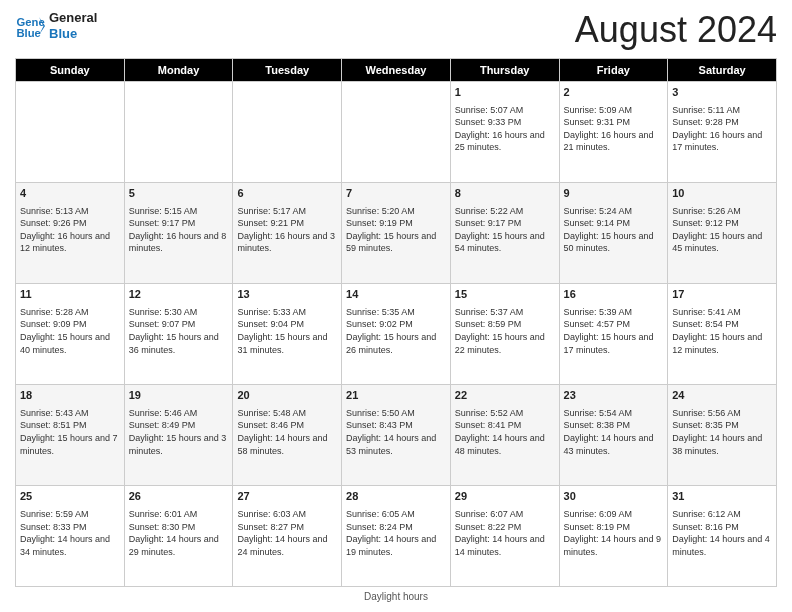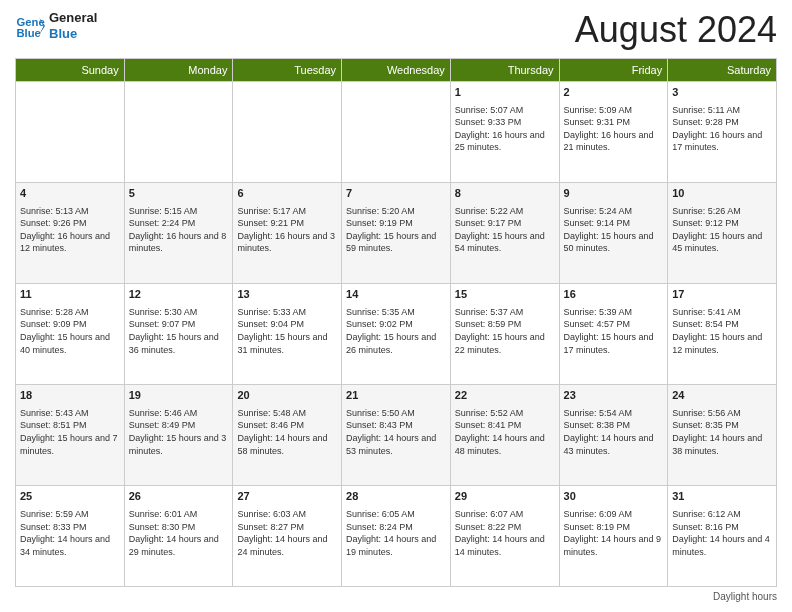--- a/index.html
+++ b/index.html
@@ -46,26 +46,26 @@
       color: #444;
     }
     .calendar {
       flex: 1;
       border-collapse: collapse;
       width: 100%;
       table-layout: fixed;
       font-size: 10px;
     }
     .calendar th {
-      background: #4d7c0f;
+      background: #000000;
       color: #fff;
-      text-align: right;
+      text-align: center;
       padding: 5px 5px;
       font-size: 11px;
-      font-weight: normal;
+      font-weight: bold;
       border: 1px solid #ccc;
     }
     .calendar td {
       border: 1px solid #ccc;
       vertical-align: top;
       padding: 4px 4px;
       background: #fff;
       height: 80px;
     }
     .calendar tr:nth-child(even) td {
@@ -84,21 +84,21 @@
       line-height: 1.4;
       margin-top: 6px;
     }
     .empty-cell {
       background: #fff !important;
     }
     .footer-note {
       font-size: 10px;
       color: #555;
       margin-top: 4px;
-      text-align: right;
+      text-align: center;
     }
   </style>
 </head>
 <body>
 
 <div class="page">
   <div class="header">
     <div class="logo">
       <svg class="logo-icon" viewBox="0 0 40 40">
         <text x="2" y="20" font-size="15" font-weight="bold" fill="#1a75bb">General</text>
@@ -155,21 +155,21 @@
         <tr>
           <td>
             <span class="day-num">4</span>
             <div class="day-info">Sunrise: 5:13 AM
 Sunset: 9:26 PM
 Daylight: 16 hours and 12 minutes.</div>
           </td>
           <td>
             <span class="day-num">5</span>
             <div class="day-info">Sunrise: 5:15 AM
-Sunset: 2:24 PM
+Sunset: 9:17 PM
 Daylight: 16 hours and 8 minutes.</div>
           </td>
           <td>
             <span class="day-num">6</span>
             <div class="day-info">Sunrise: 5:17 AM
 Sunset: 9:21 PM
 Daylight: 16 hours and 3 minutes.</div>
           </td>
           <td>
             <span class="day-num">7</span>

